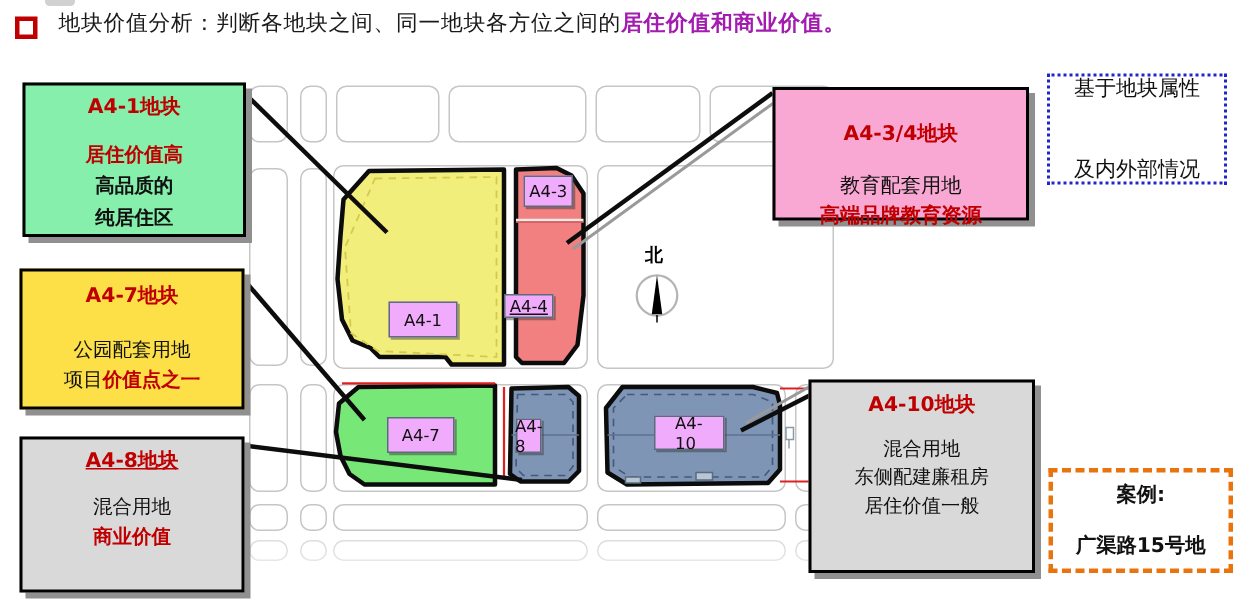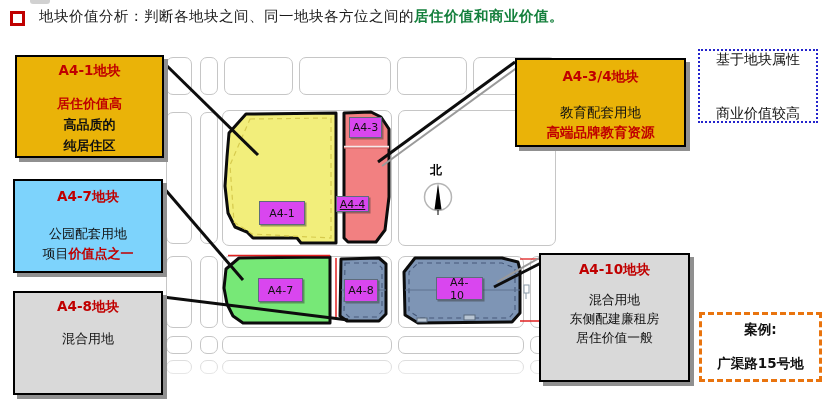--- a/index.html
+++ b/index.html
@@ -3,49 +3,49 @@
 <meta charset="utf-8">
 <style>
   html,body{margin:0;padding:0;background:#fff;}
   .canvas{position:relative;width:826px;height:402px;background:#fff;overflow:hidden;
           font-family:"DejaVu Sans","Liberation Sans",sans-serif;color:#111;}
 
   
   .header{position:absolute;left:8px;top:6px;width:812px;display:flex;align-items:flex-start;}
   .bullet{width:9px;height:9px;border:3px solid #c00000;margin:5px 14px 0 2px;flex:none;background:#fff;}
   .htext{font-size:14.5px;letter-spacing:.5px;line-height:1.5;color:#1a1a1a;}
-  .htext .red{color:#15803d;font-weight:bold;}
+  .htext .red{color:#a21caf;font-weight:bold;}
   .smudge{position:absolute;left:30px;top:0;width:20px;height:4px;background:#b8b8b8;opacity:.65;border-radius:0 0 3px 3px;}
 
   
   .blk{position:absolute;background:#fff;border:1.5px solid #c6c6c6;border-radius:7px;z-index:0;box-sizing:border-box;}
   .blk.faint{border-color:#dedede;}
   .map-fade{position:absolute;left:158px;top:366px;width:404px;height:36px;z-index:1;
             background:linear-gradient(rgba(255,255,255,0),#fff 75%);}
   svg.overlay{position:absolute;left:0;top:0;z-index:2;pointer-events:none;}
 
-  .plabel{position:absolute;z-index:3;background:#d946ef;border:1px solid #5d6c7b;
+  .plabel{position:absolute;z-index:3;background:#f0abfc;border:1px solid #5d6c7b;
           display:flex;align-items:center;justify-content:center;
           font-size:11px;color:#111;box-shadow:1.5px 1.5px 0 rgba(50,50,50,.45);box-sizing:border-box;}
   .north{position:absolute;z-index:3;font-size:12px;color:#000;font-weight:600;}
 
   
   .callout{position:absolute;z-index:4;border:2px solid #000;box-shadow:4px 4px 0 #909090;
            text-align:center;box-sizing:border-box;font-size:13px;color:#111;}
   .callout .title{color:#c00000;font-weight:bold;font-size:13.5px;}
   .callout .red{color:#c00000;font-weight:bold;}
   .callout .ln{line-height:20px;}
-  .c-a41{left:15px;top:55px;width:149px;height:103px;background:#eab308;padding-top:5px;}
+  .c-a41{left:15px;top:55px;width:149px;height:103px;background:#86efac;padding-top:5px;}
   .c-a41 .title{margin-bottom:13px;}
   .c-a41 .ln{font-weight:bold;line-height:21px;}
-  .c-a47{left:13px;top:179px;width:150px;height:94px;background:#7dd3fc;padding-top:7px;}
+  .c-a47{left:13px;top:179px;width:150px;height:94px;background:#fde047;padding-top:7px;}
   .c-a47 .title{margin-bottom:18px;}
   .c-a48{left:13px;top:291px;width:150px;height:104px;background:#d9d9d9;padding-top:5px;}
-  .c-a48 .title{margin-bottom:13px;}
-  .c-a434{left:515px;top:58px;width:171px;height:89px;background:#eab308;padding-top:8px;font-size:13.5px;}
+  .c-a48 .title{margin-bottom:13px;text-decoration:underline;}
+  .c-a434{left:515px;top:58px;width:171px;height:89px;background:#f9a8d4;padding-top:20px;font-size:13.5px;}
   .c-a434 .title{margin-bottom:16px;}
   .c-a410{left:539px;top:253px;width:151px;height:129px;background:#d9d9d9;padding-top:6px;font-size:12.8px;}
   .c-a410 .title{margin-bottom:11px;}
   .c-a410 .ln{line-height:19px;}
   .note{position:absolute;z-index:4;background:#fff;display:flex;flex-direction:column;
         align-items:center;justify-content:center;text-align:center;box-sizing:border-box;gap:34px;}
   .c-context{left:698px;top:49px;width:120px;height:74px;border:2px dotted #2424cc;
              font-size:14px;line-height:1.45;color:#111;}
   .c-case{left:699px;top:312px;width:123px;height:70px;border:3px dashed #e9740e;
           font-size:13.5px;font-weight:bold;color:#111;gap:16px;}
@@ -129,58 +129,59 @@
     <line x1="163" y1="187" x2="243" y2="280" stroke="#0d0d0d" stroke-width="3"></line>
     <line x1="163" y1="297" x2="348" y2="320" stroke="#0d0d0d" stroke-width="3"></line>
     <line x1="541" y1="257" x2="497" y2="282" stroke="#9a9a9a" stroke-width="2"></line>
     <line x1="541" y1="263" x2="494" y2="287" stroke="#0d0d0d" stroke-width="3"></line>
   </svg>
 
   <div class="plabel" style="left:259px;top:163px;width:46px;height:24px;margin-top:38px;">A4-1</div>
   <div class="plabel" style="left:349px;top:117px;width:33px;height:21px;">A4-3</div>
   <div class="plabel" style="left:336px;top:196px;width:33px;height:16px;text-decoration:underline;">A4-4</div>
   <div class="plabel" style="left:258px;top:278px;width:45px;height:24px;">A4-7</div>
-  <div class="plabel" style="left:344px;top:279px;width:34px;height:23px;">A4-8</div>
+  <div class="plabel" style="left:344px;top:279px;width:17px;height:23px;">A4-8</div>
   <div class="plabel" style="left:436px;top:277px;width:47px;height:23px;padding-left:13px;">A4-10</div>
   <div class="north" style="left:430px;top:162px;">北</div>
 
   <div class="callout c-a41">
     <div class="title">A4-1地块</div>
     <div class="ln red">居住价值高</div>
     <div class="ln">高品质的</div>
     <div class="ln">纯居住区</div>
   </div>
 
   <div class="callout c-a47">
     <div class="title">A4-7地块</div>
     <div class="ln">公园配套用地</div>
     <div class="ln"><span>项目</span><span class="red">价值点之一</span></div>
   </div>
 
   <div class="callout c-a48">
     <div class="title">A4-8地块</div>
     <div class="ln">混合用地</div>
+    <div class="ln red">商业价值</div>
   </div>
 
   <div class="callout c-a434">
     <div class="title">A4-3/4地块</div>
     <div class="ln">教育配套用地</div>
     <div class="ln red">高端品牌教育资源</div>
   </div>
 
   <div class="callout c-a410">
     <div class="title">A4-10地块</div>
     <div class="ln">混合用地</div>
     <div class="ln">东侧配建廉租房</div>
     <div class="ln">居住价值一般</div>
   </div>
 
   <div class="note c-context">
     <div>基于地块属性</div>
-    <div>商业价值较高</div>
+    <div>及内外部情况</div>
   </div>
 
   <div class="note c-case">
     <div>案例:</div>
     <div>广渠路15号地</div>
   </div>
 
 </div>
 
 </body></html>

